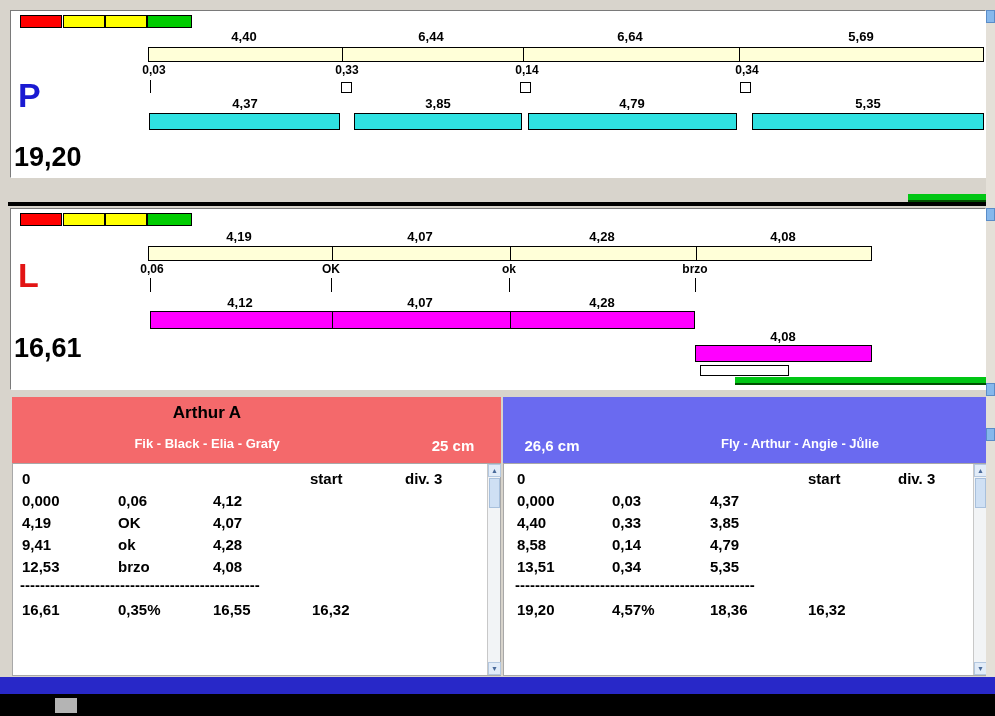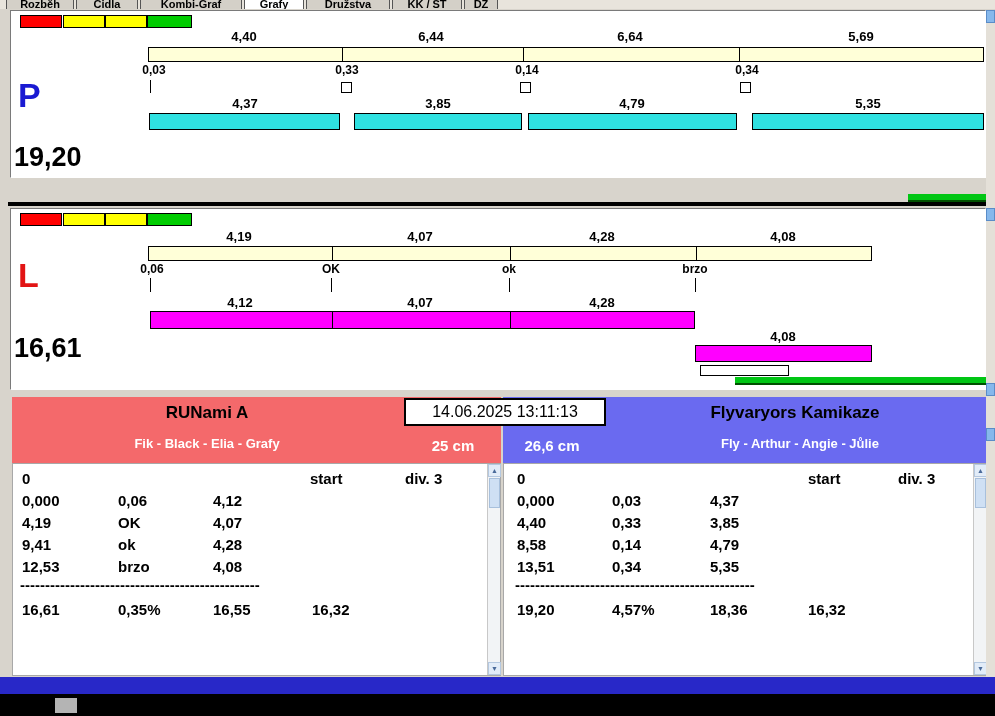--- a/index.html
+++ b/index.html
@@ -54,29 +54,20 @@
 
   .bluebar{position:absolute;left:0;top:677px;width:995px;height:17px;background:#2828c8;}
   .blackbar{position:absolute;left:0;top:694px;width:995px;height:22px;background:#000;}
   .graybox{position:absolute;left:55px;top:698px;width:22px;height:15px;background:#b4b4b4;}
 </style>
 </head>
 <body>
 
 <div id="stage">
 
-  <div class="tabbar">
-    <div class="tab" style="left:6px;width:68px">Rozběh</div>
-    <div class="tab" style="left:76px;width:62px">Čidla</div>
-    <div class="tab" style="left:140px;width:102px">Kombi-Graf</div>
-    <div class="tab selected" style="left:244px;width:60px">Grafy</div>
-    <div class="tab" style="left:306px;width:84px">Družstva</div>
-    <div class="tab" style="left:392px;width:70px">KK / ST</div>
-    <div class="tab" style="left:464px;width:34px">DZ</div>
-  </div>
 
   <div class="panel" style="left:10px;top:10px;width:976px;height:168px"></div>
 
   <div class="ind" style="left:20px;top:15px;width:42px;background:#ff0000"></div>
   <div class="ind" style="left:63px;top:15px;width:42px;background:#ffff00"></div>
   <div class="ind" style="left:105px;top:15px;width:42px;background:#ffff00"></div>
   <div class="ind" style="left:147px;top:15px;width:45px;background:#00cc00"></div>
 
   <span class="glabel" style="left:244px;top:29px">4,40</span>
   <span class="glabel" style="left:431px;top:29px">6,44</span>
@@ -158,29 +149,27 @@
 
   <div class="whitebox" style="left:700px;top:365px;width:89px;height:11px"></div>
   <div class="greenline" style="left:735px;top:377px;width:251px"></div>
 
   <span class="lane-letter" style="left:18px;top:258px;color:#e21414">L</span>
   <span class="lane-total" style="left:14px;top:334px">16,61</span>
 
   <div class="teamhdr" style="left:12px;top:397px;width:489px;background:#f4696b"></div>
   <div class="teamhdr" style="left:503px;top:397px;width:484px;background:#6a6af0"></div>
 
-  <span class="hdr-title" style="left:207px;top:403px">RUNami A</span>
+  <span class="hdr-title" style="left:207px;top:403px">Arthur A</span>
   <span class="hdr-sub" style="left:207px;top:436px">Fik - Black - Elia - Grafy</span>
   <span class="hdr-height" style="left:453px;top:437px">25 cm</span>
 
-  <span class="hdr-title" style="left:795px;top:403px">Flyvaryors Kamikaze</span>
   <span class="hdr-sub" style="left:800px;top:436px">Fly - Arthur - Angie - Jůlie</span>
   <span class="hdr-height" style="left:552px;top:437px">26,6 cm</span>
 
-  <div class="stamp">14.06.2025 13:11:13</div>
 
   <div class="tablebox" style="left:12px;top:463px;width:489px;height:213px"></div>
   <div class="tablebox" style="left:503px;top:463px;width:484px;height:213px"></div>
 
   <span class="cell" style="left:22px;top:470px">0</span>
   <span class="cell" style="left:310px;top:470px">start</span>
   <span class="cell" style="left:405px;top:470px">div. 3</span>
 
   <span class="cell" style="left:22px;top:492px">0,000</span>
   <span class="cell" style="left:118px;top:492px">0,06</span>

